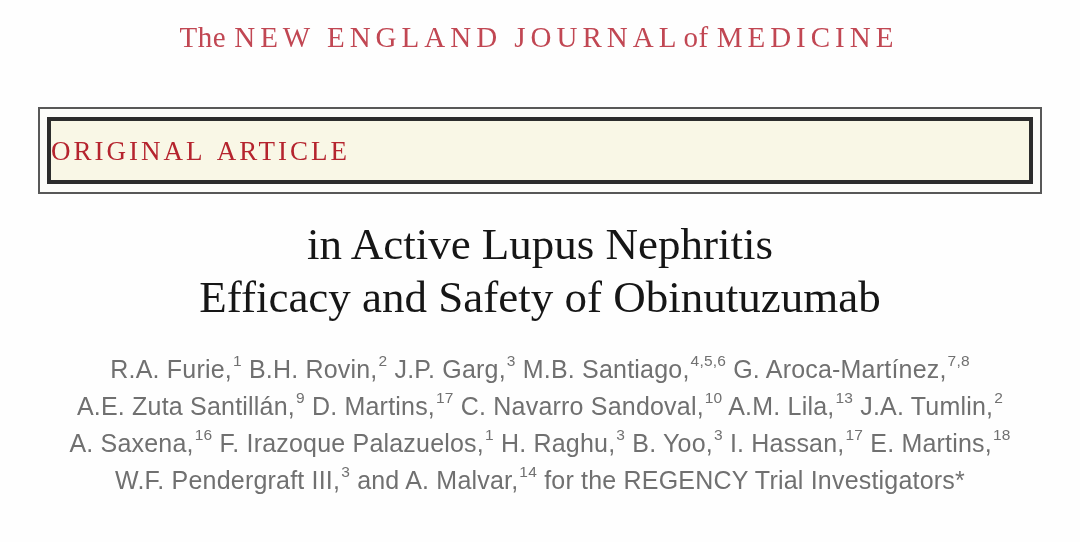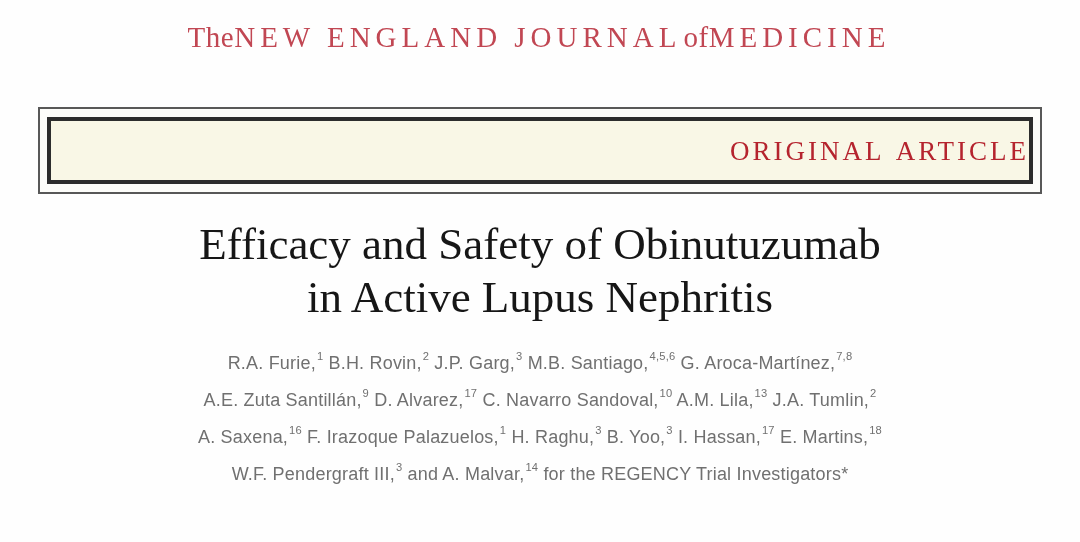--- a/index.html
+++ b/index.html
@@ -21,56 +21,56 @@
     text-align: center;
     color: #c14753;
     font-size: 29px;
     white-space: nowrap;
   }
   .mh-italic {
     letter-spacing: 0.5px;
   }
   .mh-caps {
     letter-spacing: 5px;
-    margin-left: 0;
+    margin-left: 8px;
     margin-right: 2px;
   }
   
   .article-box-outer {
     margin: 53px 38px 0 38px;
     border: 2px solid #585858;
     padding: 8px 7px;
     background: #fdfdfa;
   }
   .article-box-inner {
     border: 4px solid #2d2d2d;
     background: #f9f7e6;
-    text-align: right;
+    text-align: left;
     padding: 15px 0 13px 0;
   }
   .original-article {
     font-size: 27px;
     color: #b5242e;
     letter-spacing: 3px;
     word-spacing: 4px;
   }
   
   .paper-title {
     margin-top: 24px;
     text-align: center;
     color: #161616;
     font-size: 45px;
     line-height: 53px;
   }
   
   .authors {
-    margin-top: 21px;
+    margin-top: 27px;
     text-align: center;
     font-family: "Liberation Sans", sans-serif;
-    font-size: 18px;
+    font-size: 25px;
     color: #707070;
     letter-spacing: 0.2px;
   }
   .author-line {
     line-height: 37px;
     white-space: nowrap;
   }
   .authors sup {
     font-size: 0.62em;
     line-height: 0;
@@ -89,24 +89,24 @@
     <span class="mh-italic">The</span><span class="mh-caps">NEW ENGLAND JOURNAL</span><span class="mh-italic">of</span><span class="mh-caps">MEDICINE</span>
   </div>
 
   <div class="article-box-outer">
     <div class="article-box-inner">
       <span class="original-article">ORIGINAL ARTICLE</span>
     </div>
   </div>
 
   <div class="paper-title">
+    <div>in Active Lupus Nephritis</div>
     <div>Efficacy and Safety of Obinutuzumab</div>
-    <div>in Active Lupus Nephritis</div>
   </div>
 
   <div class="authors">
       <div class="author-line"><span>R.A. Furie,</span><sup>1</sup><span> B.H. Rovin,</span><sup>2</sup><span> J.P. Garg,</span><sup>3</sup><span> M.B. Santiago,</span><sup>4,5,6</sup><span> G. Aroca-Martínez,</span><sup>7,8</sup></div>
-      <div class="author-line"><span>A.E. Zuta Santillán,</span><sup>9</sup><span> D. Alvarez,</span><sup>17</sup><span> C. Navarro Sandoval,</span><sup>10</sup><span> A.M. Lila,</span><sup>13</sup><span> J.A. Tumlin,</span><sup>2</sup></div>
+      <div class="author-line"><span>A.E. Zuta Santillán,</span><sup>9</sup><span> D. Martins,</span><sup>17</sup><span> C. Navarro Sandoval,</span><sup>10</sup><span> A.M. Lila,</span><sup>13</sup><span> J.A. Tumlin,</span><sup>2</sup></div>
       <div class="author-line"><span>A. Saxena,</span><sup>16</sup><span> F. Irazoque Palazuelos,</span><sup>1</sup><span> H. Raghu,</span><sup>3</sup><span> B. Yoo,</span><sup>3</sup><span> I. Hassan,</span><sup>17</sup><span> E. Martins,</span><sup>18</sup></div>
       <div class="author-line"><span>W.F. Pendergraft III,</span><sup>3</sup><span> and A. Malvar,</span><sup>14</sup><span> for the REGENCY Trial Investigators*</span></div>
     </div>
 
 </div>
 
 </body></html>

